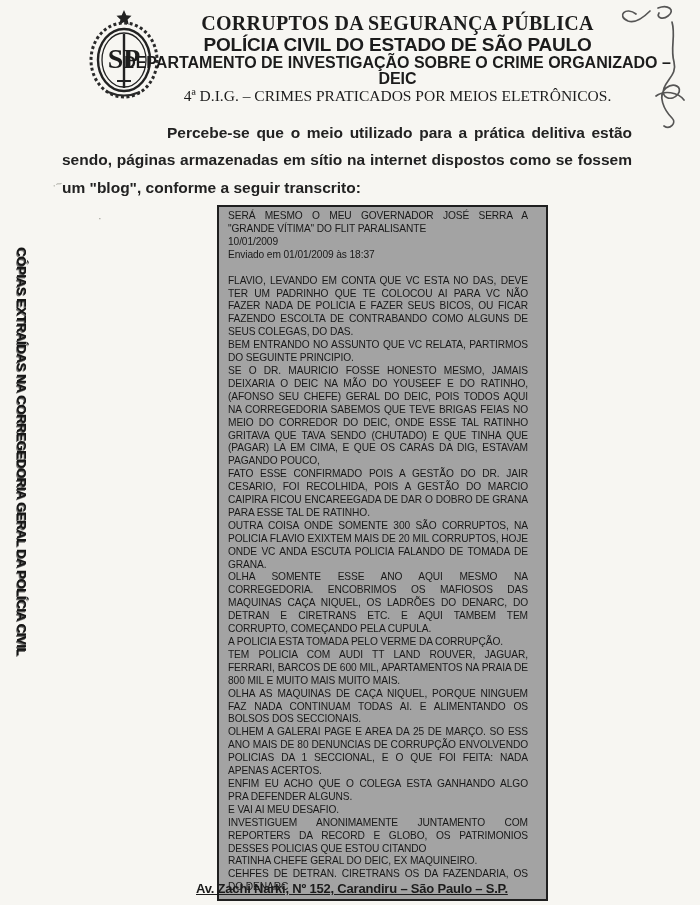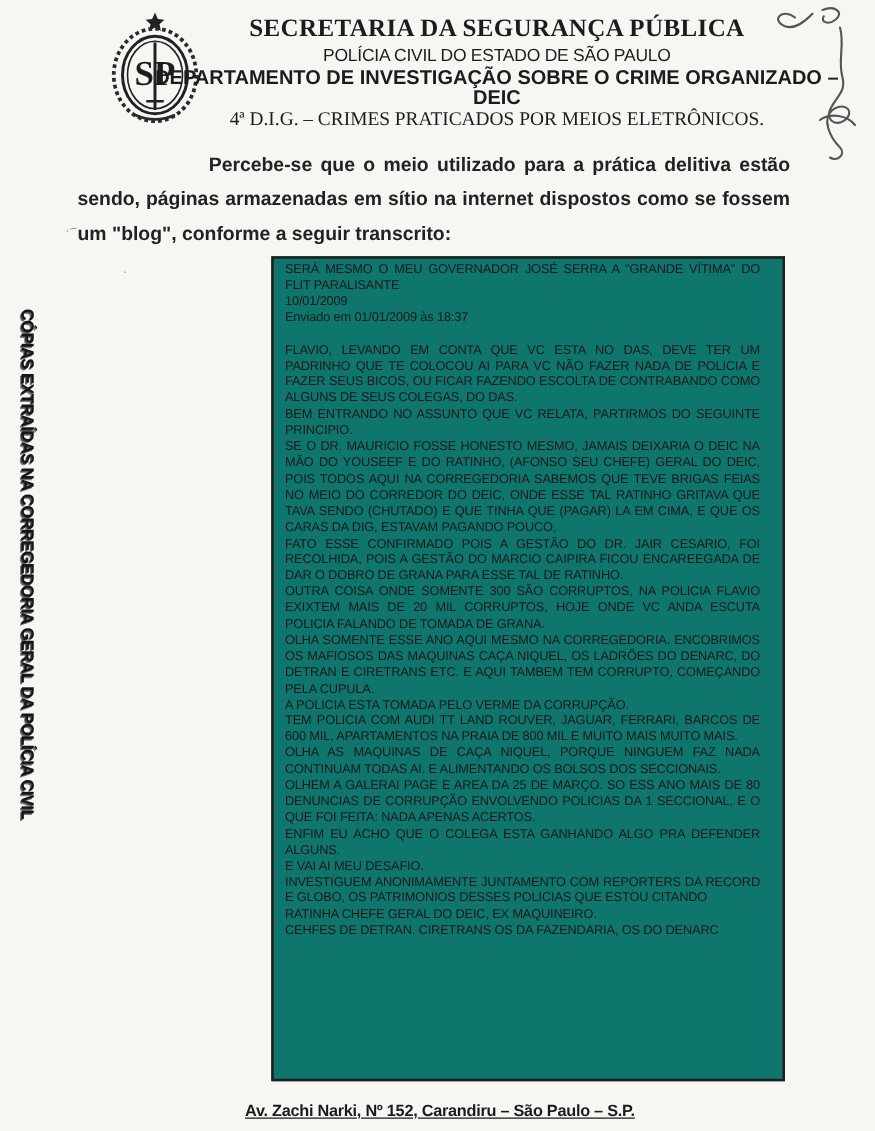--- a/index.html
+++ b/index.html
@@ -11,21 +11,21 @@
     overflow:hidden;
   }
   .page{
     position:relative;width:700px;height:905px;
     background:#f7f6f2;
   }
   
   .seal{position:absolute;left:86px;top:8px;width:76px;height:92px;}
   .header-text{position:absolute;left:105px;top:12px;width:585px;text-align:center;}
   .h-line1{font-family:"Liberation Serif",serif;font-weight:bold;font-size:20px;letter-spacing:.3px;line-height:22px;}
-  .h-line2{font-family:"Liberation Sans",sans-serif;font-weight:normal;font-size:14px;letter-spacing:-.2px;line-height:21px;}
+  .h-line2{font-family:"Liberation Sans",sans-serif;font-weight:bold;font-size:19px;letter-spacing:-.2px;line-height:21px;}
   .h-line3{font-family:"Liberation Sans",sans-serif;font-weight:bold;font-size:16px;line-height:16px;}
   .h-line4{font-family:"Liberation Serif",serif;font-weight:normal;font-size:15.5px;line-height:17px;}
   .signature{position:absolute;right:2px;top:0;width:92px;height:135px;}
   
   .intro{
     position:absolute;left:62px;top:103px;width:570px;
     font-size:15.5px;line-height:27.5px;text-align:justify;
     text-indent:105px;color:#222;font-weight:bold;
   }
   
@@ -33,24 +33,24 @@
     position:absolute;left:30px;top:247px;width:392px;height:24px;
     transform:rotate(90deg);transform-origin:0 0;
     font-family:"Liberation Sans",sans-serif;font-weight:bold;
     font-size:13px;letter-spacing:-.3px;white-space:nowrap;
     color:#161616;
     text-shadow:1.6px 1px 0 rgba(20,20,20,.55), .6px .4px 0 rgba(20,20,20,.75);
     transform:rotate(90deg) scaleY(1.05);
   }
   
   .blog-box{
-    position:absolute;left:217px;top:205px;width:411px;min-height:660px;
+    position:absolute;left:217px;top:205px;width:331px;min-height:660px;
     box-sizing:border-box;
     border:2px solid #1f1f1f;
-    background:#0f766e;
+    background:#a3a3a3;
     padding:3px 18px 5px 9px;
     font-size:10.2px;line-height:12.9px;letter-spacing:-.1px;
     text-align:justify;color:#191919;
   }
   .blog-title{text-align:justify;}
   .blog-meta{text-align:left;}
   .blog-pars{margin-top:13px;}
   .blog-par{text-align:justify;}
   
   .footer{
@@ -78,21 +78,21 @@
 
     <line x1="38" y1="26" x2="38" y2="80" stroke="#222" stroke-width="2.4"></line>
     <line x1="31" y1="73" x2="45" y2="73" stroke="#222" stroke-width="2"></line>
 
     <text x="38" y="60" text-anchor="middle" font-family="Liberation Serif, serif" font-weight="bold" font-size="28" fill="#1d1d1d">SP</text>
 
     <path d="M22 84 q16 7 32 0" fill="none" stroke="#2a2a2a" stroke-width="2.2"></path>
   </svg>
 
   <div class="header-text">
-    <div class="h-line1">SECRETARIA DA SEGURANÇA PÚBLICA</div>
+    <div class="h-line1">CORRUPTOS DA SEGURANÇA PÚBLICA</div>
     <div class="h-line2">POLÍCIA CIVIL DO ESTADO DE SÃO PAULO</div>
     <div class="h-line3">DEPARTAMENTO DE INVESTIGAÇÃO SOBRE O CRIME ORGANIZADO – DEIC</div>
     <div class="h-line4">4ª D.I.G. – CRIMES PRATICADOS POR MEIOS ELETRÔNICOS.</div>
   </div>
 
   <svg class="signature" viewBox="0 0 92 135">
     <g fill="none" stroke="#3a3a3a" stroke-width="1.7" stroke-linecap="round" opacity=".85">
       <path d="M30 14 c-10 -8 -20 2 -8 7 c8 3 16 -4 22 -10"></path>
       <path d="M52 8 c10 -4 18 2 10 8 c-5 4 -12 2 -9 -3"></path>
       <path d="M66 22 c4 14 -2 26 2 40 c3 12 -6 16 -10 26 c-4 10 8 14 14 6 c5 -7 -4 -12 -12 -6 c-9 7 -2 22 6 30 c5 5 -2 12 -8 8"></path>

